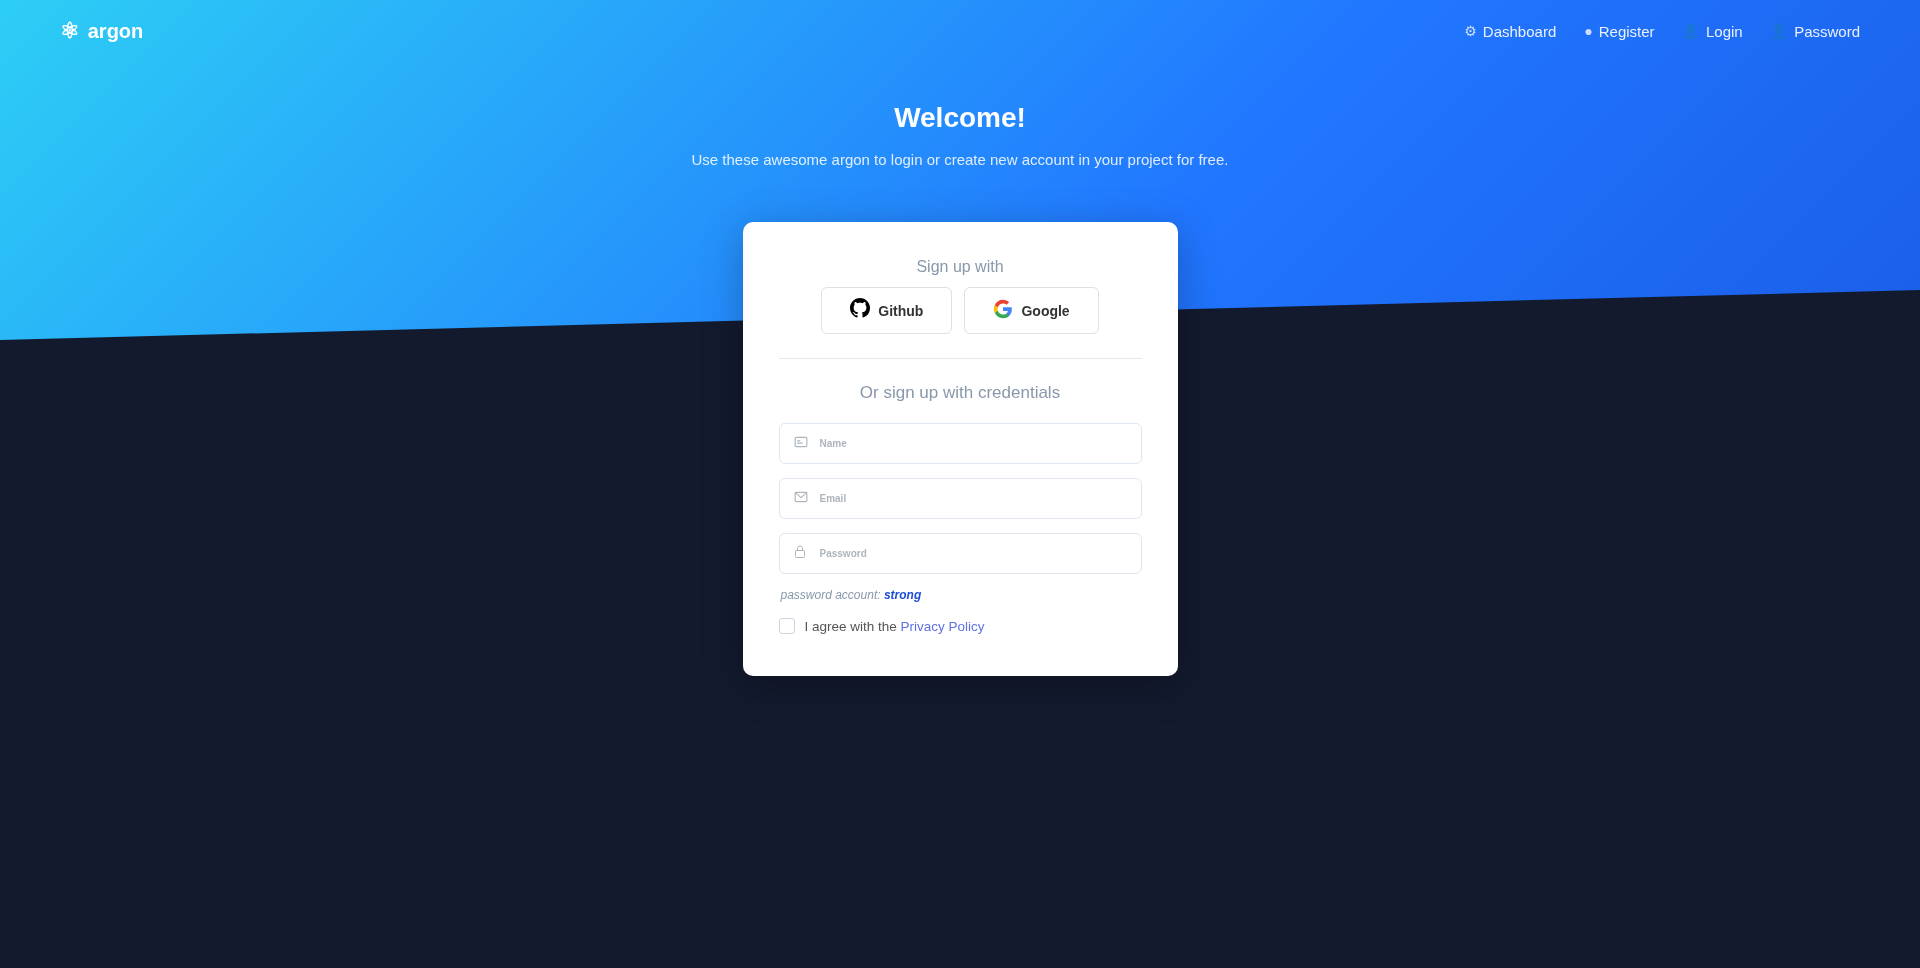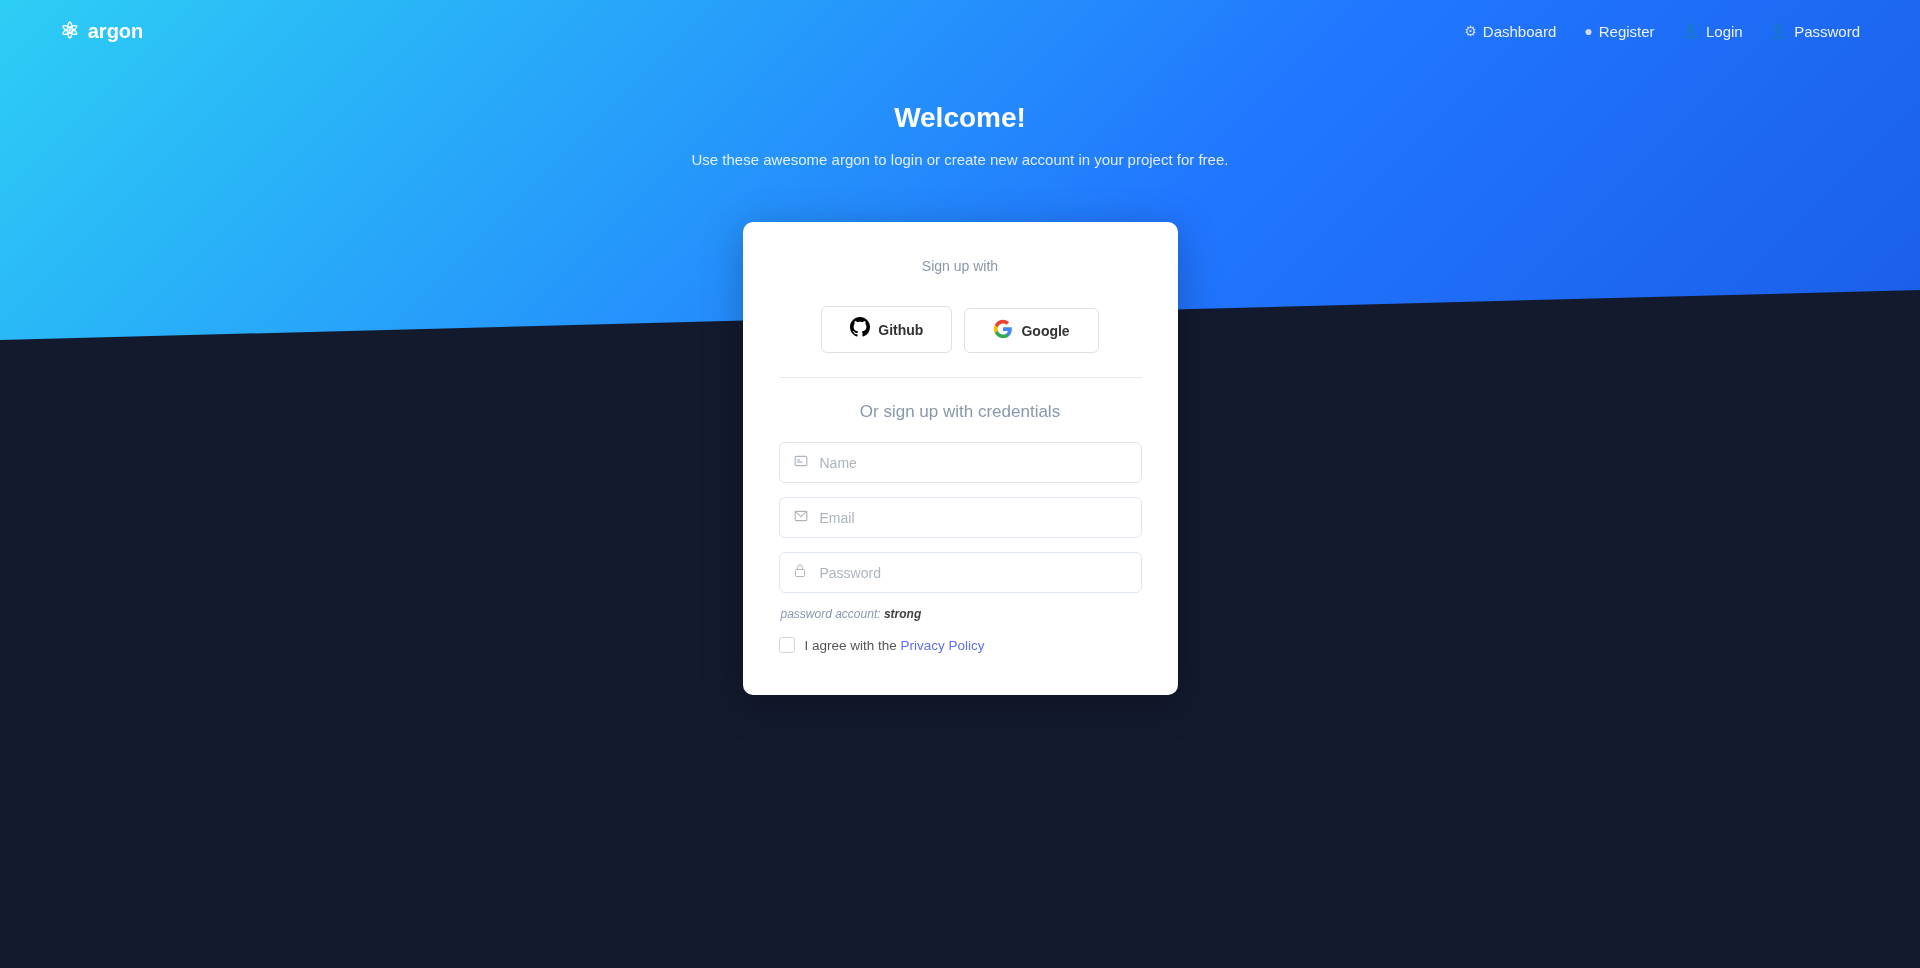--- a/index.html
+++ b/index.html
@@ -109,30 +109,29 @@
       background: white;
       border-radius: 10px;
       width: 435px;
       padding: 36px 36px 30px;
       box-shadow: 0 8px 40px rgba(0,0,0,0.25);
     }
 
     .sign-up-with {
       text-align: center;
       color: #8898aa;
-      font-size: 14px;
-      margin-bottom: 32px;
+      font-size: 16px;
+      margin-bottom: 11px;
     }
 
     .social-buttons {
       display: flex;
       gap: 12px;
       justify-content: center;
       margin-bottom: 24px;
-      align-items: flex-end;
     }
 
     .social-btn {
       display: flex;
       align-items: center;
       gap: 8px;
       padding: 10px 28px;
       border: 1px solid #e0e0e0;
       border-radius: 6px;
       background: white;
@@ -170,39 +169,40 @@
       color: #adb5bd;
       font-size: 14px;
       margin-right: 10px;
       min-width: 16px;
     }
 
     .input-group input {
       border: none;
       outline: none;
       flex: 1;
-      font-size: 14px;
+      font-size: 10px;
       color: #495057;
       background: transparent;
+      font-weight: bold;
     }
 
     .input-group input::placeholder {
       color: #adb5bd;
     }
 
     .password-strength {
       font-size: 12px;
       color: #8898aa;
       font-style: italic;
       margin-bottom: 16px;
       margin-left: 2px;
     }
 
     .strength-strong {
-      color: #404040;
+      color: #1d4ed8;
       font-weight: 700;
       font-style: italic;
       margin-top: 17px;
     }
 
     .privacy-row {
       display: flex;
       align-items: center;
       gap: 10px;
       margin-bottom: 12px;

